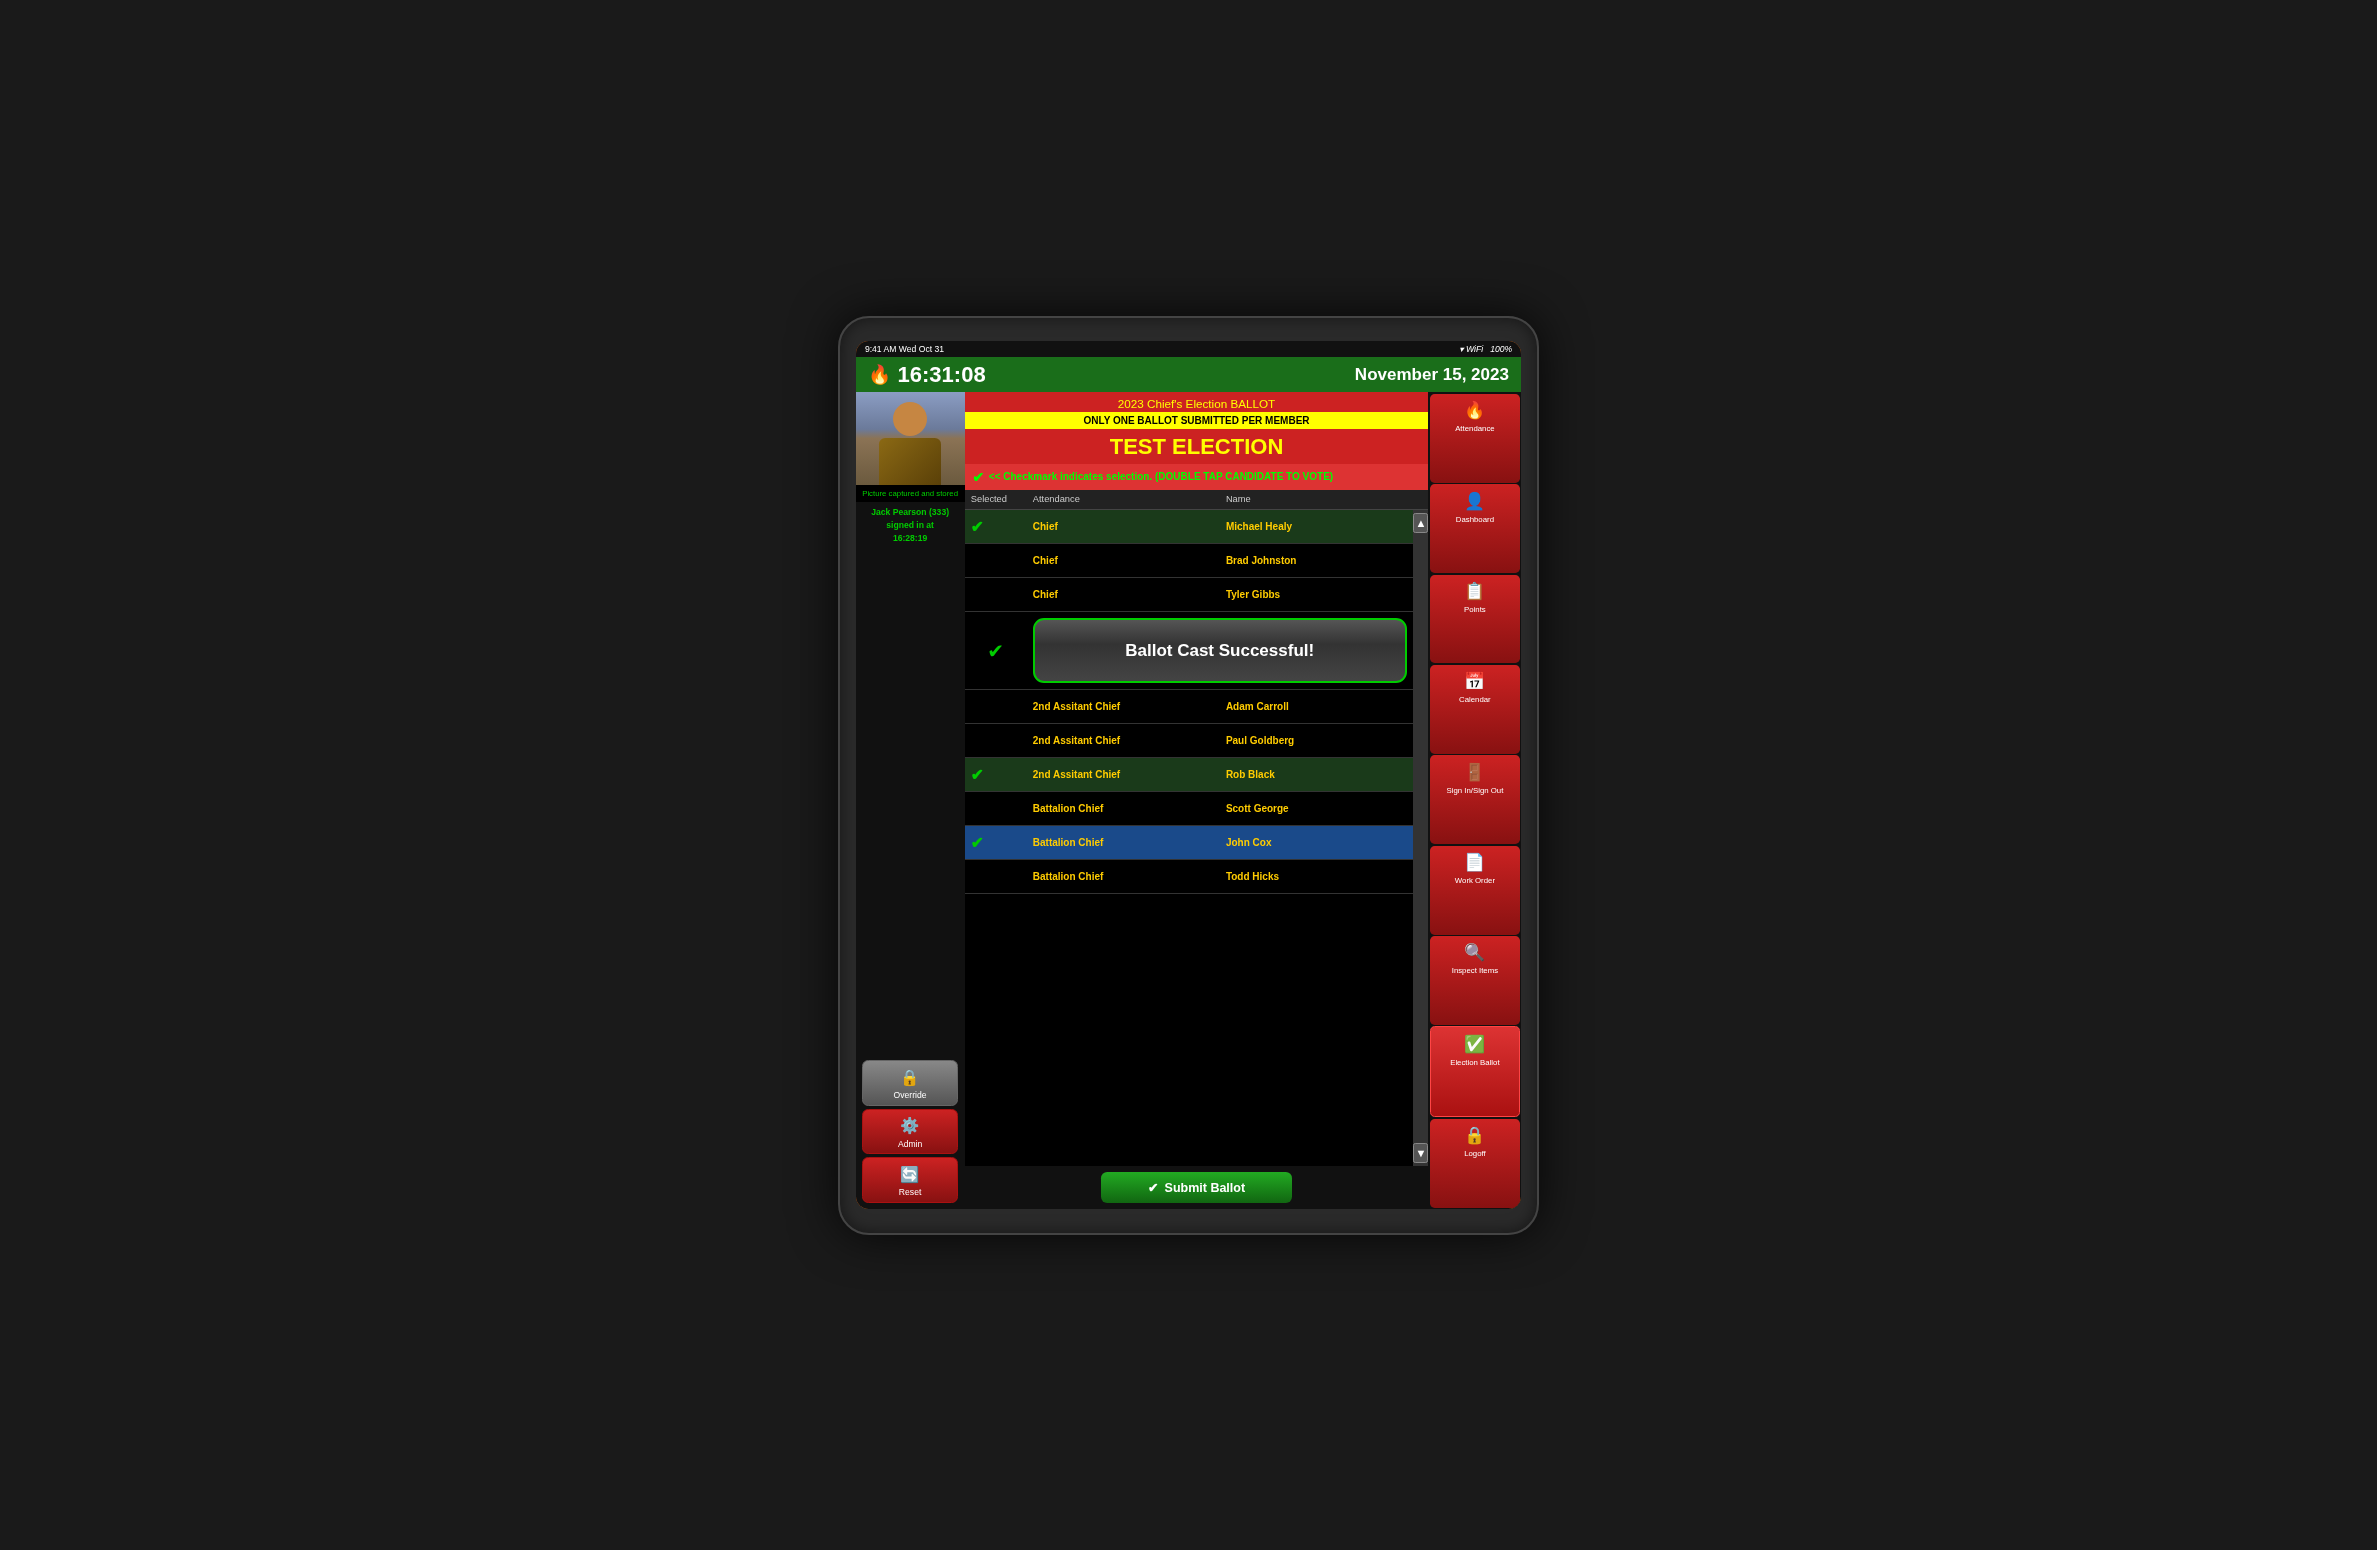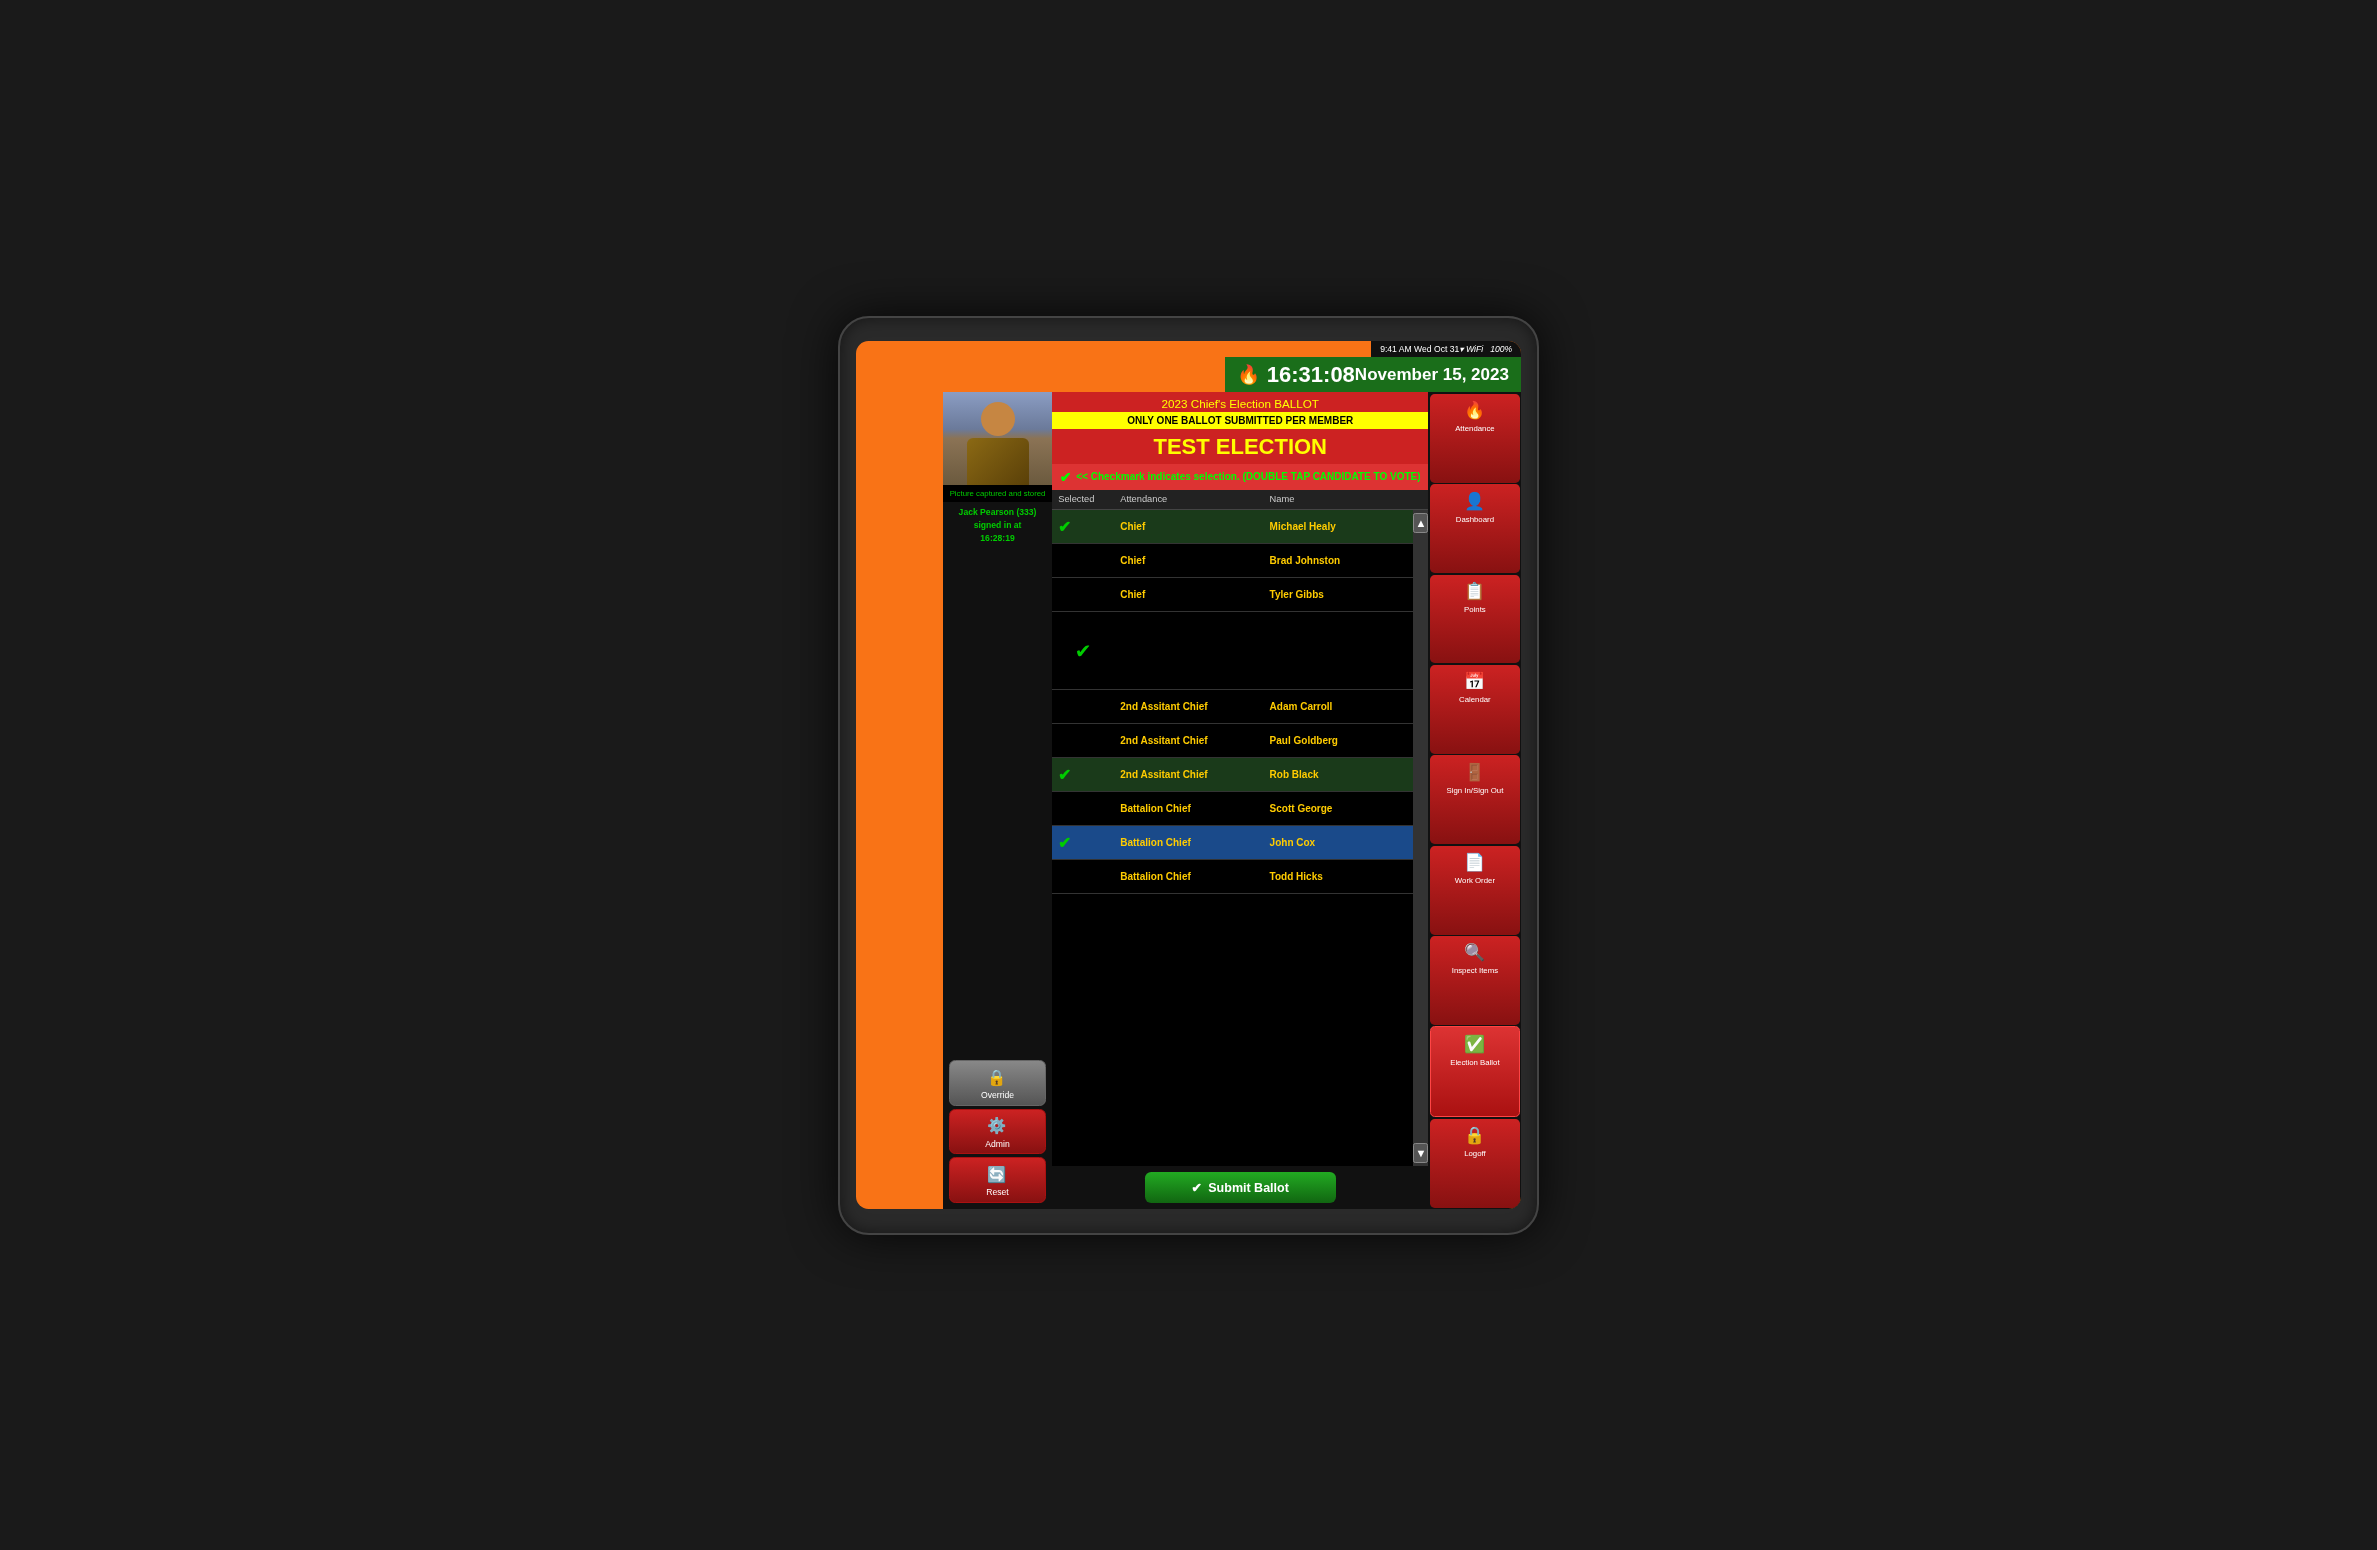--- a/index.html
+++ b/index.html
@@ -22,21 +22,20 @@
       position: relative;
     }
     .ipad-screen {
       width: 100%;
       height: 100%;
       background: #f97316;
       border-radius: 12.5px;
       overflow: hidden;
       display: flex;
       flex-direction: column;
-      align-items: flex-end;
     }
     
     .status-bar {
       background: #111;
       color: #fff;
       font-size: 8.6px;
       padding: 3.1px 9.3px;
       display: flex;
       justify-content: space-between;
       align-items: center;
@@ -419,20 +418,23 @@
               </div>
 
               <div class="table-row">
                 <div class="td"></div>
                 <div class="td">Chief</div>
                 <div class="td">Tyler Gibbs</div>
               </div>
 
               <div style="display:grid; grid-template-columns:62px 1fr; min-height:78px; border-bottom:0.8px solid #333;">
                 <div style="display:flex;align-items:center;justify-content:center;color:#00cc00;font-size:20px;">✔</div>
+                <div class="success-message-box">
+                  <span>Ballot Cast Successful!</span>
+                </div>
               </div>
 
               <div class="table-row">
                 <div class="td"></div>
                 <div class="td">2nd Assitant Chief</div>
                 <div class="td">Adam Carroll</div>
               </div>
 
               <div class="table-row">
                 <div class="td"></div>

